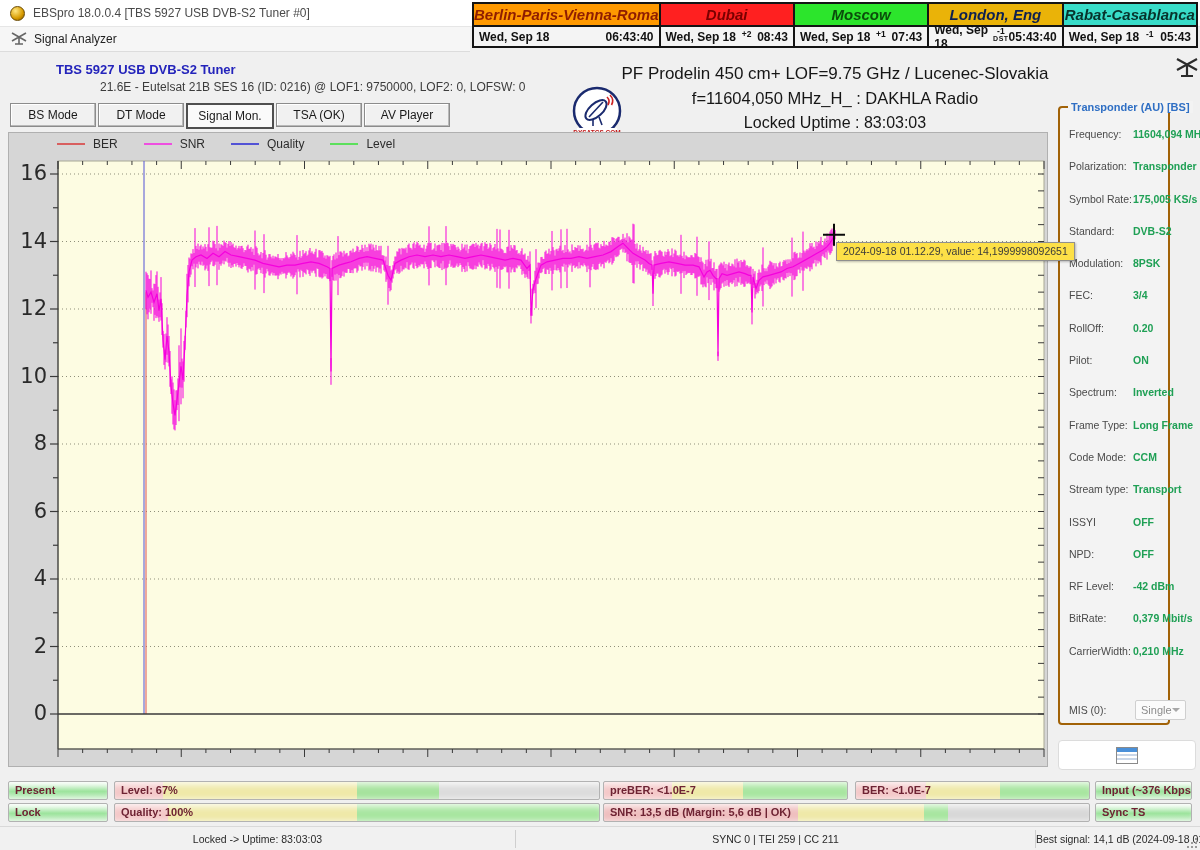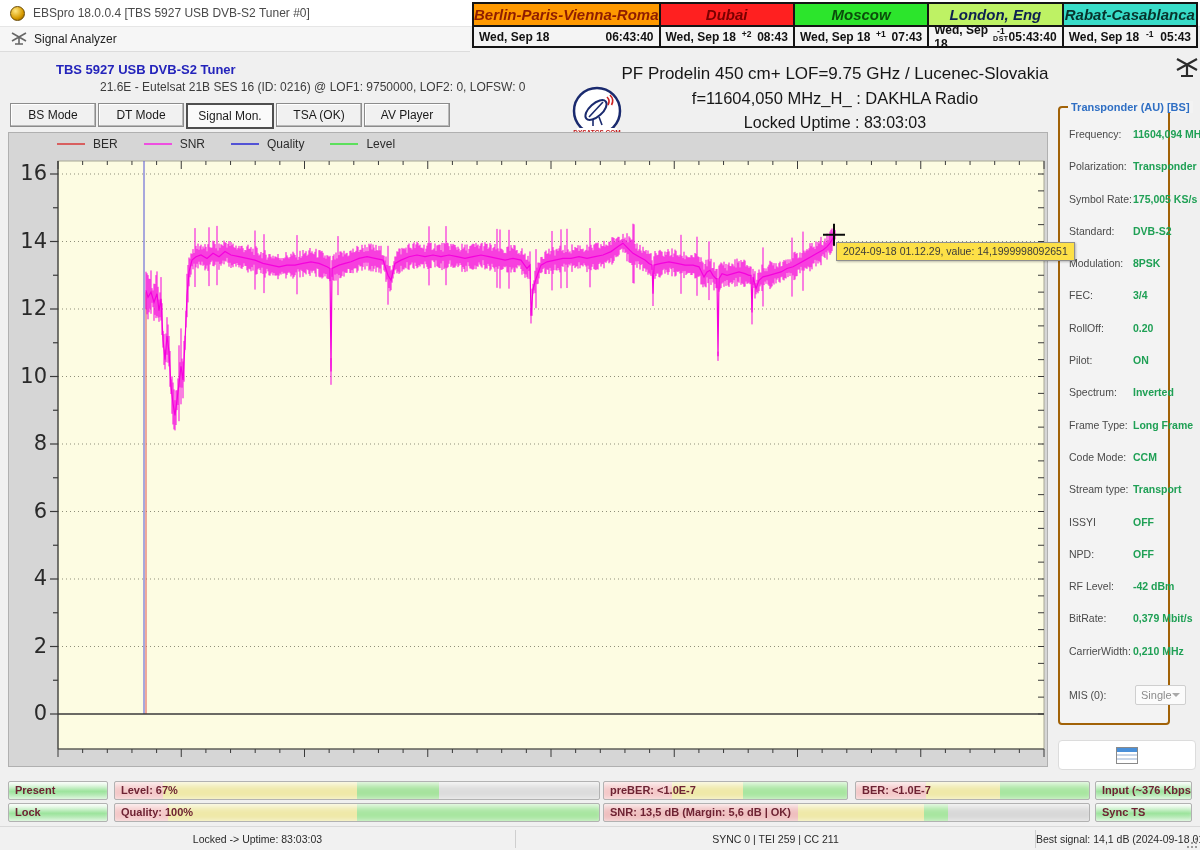--- a/index.html
+++ b/index.html
@@ -22,21 +22,21 @@
 
   
   .clocks{position:absolute;left:472px;top:2px;width:726px;height:46px;display:flex;}
   .clock{flex:1;border:2px solid #141414;display:flex;flex-direction:column;background:#f4f4f4;}
   .clock + .clock{margin-left:-2px;}
   .city{height:21px;line-height:21px;text-align:center;font-size:15px;font-weight:bold;
         font-style:italic;border-bottom:2px solid #141414;white-space:nowrap;overflow:hidden;}
   .clock-0 .city{background:#ff9900;color:#8f1d00;}
   .clock-1 .city{background:#ff2020;color:#7a0000;}
   .clock-2 .city{background:#2ce52c;color:#0b4d0b;}
-  .clock-3 .city{background:#bef264;color:#0d2050;}
+  .clock-3 .city{background:#eab308;color:#0d2050;}
   .clock-4 .city{background:#38dcc8;color:#07332c;}
   .datetime{height:19px;display:flex;align-items:center;justify-content:space-between;
             font-size:12px;font-weight:bold;color:#111;padding:0 5px;background:#f4f4f4;}
   .off{display:inline-flex;flex-direction:column;align-items:center;line-height:7px;margin-top:-4px;}
   .off-num{font-size:8.5px;}
   .off-lab{font-size:7px;letter-spacing:.5px;}
 
   
   .antenna-tr{position:absolute;left:1174px;top:56px;}
 
@@ -79,21 +79,21 @@
 
   
   .panel-box{position:absolute;left:1058px;top:106px;width:112px;height:619px;
              border:2px solid #a16207;border-radius:4px;background:#f3f3f3;box-sizing:border-box;}
   .panel-title{position:absolute;left:8px;top:-7px;background:#f3f3f3;padding:0 3px;
                font-size:11px;font-weight:bold;color:#2f6fc4;white-space:nowrap;}
   .rows{position:absolute;left:0;top:20px;width:100%;}
   .prow{display:flex;align-items:flex-start;height:32.3px;padding:0 0 0 9px;box-sizing:border-box;}
   .plab{width:64px;font-size:10.5px;color:#4a4a4a;flex:none;}
   .pval{font-size:10.5px;font-weight:bold;color:#1fa055;white-space:nowrap;}
-  .mis-row{display:flex;align-items:center;height:24px;padding-left:9px;margin-top:6px;}
+  .mis-row{display:flex;align-items:center;height:24px;padding-left:9px;margin-top:21px;}
   .mis-select{width:66px;height:20px;margin-left:2px;background:#fbfbfb;border:1px solid #cfcfcf;
               border-radius:2px;display:flex;align-items:center;justify-content:space-between;
               padding:0 5px;box-sizing:border-box;}
   .mis-val{font-size:11px;color:#8c8c8c;}
   .mis-chevron{width:0;height:0;border-left:4px solid transparent;border-right:4px solid transparent;
                border-top:4px solid #a8a8a8;}
   .panel-btn{position:absolute;left:1058px;top:740px;width:138px;height:30px;background:#ffffff;
              border:1px solid #dcdcdc;border-radius:4px;box-sizing:border-box;
              display:flex;align-items:center;justify-content:center;cursor:pointer;}
   .btn-ico{width:20px;height:15px;border:1px solid #8a8a8a;

